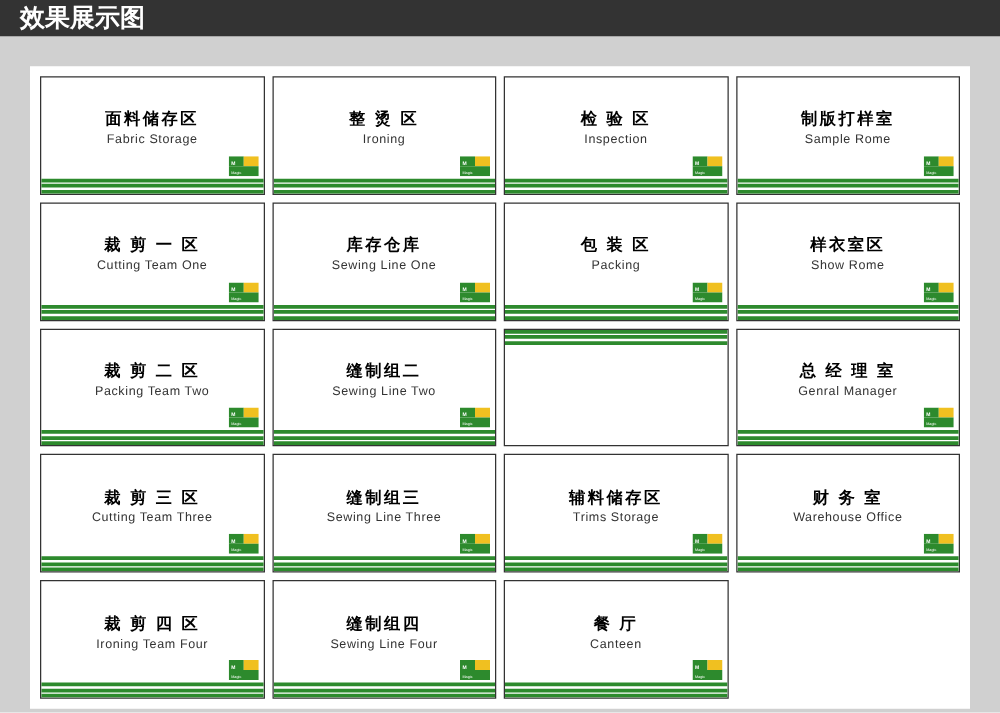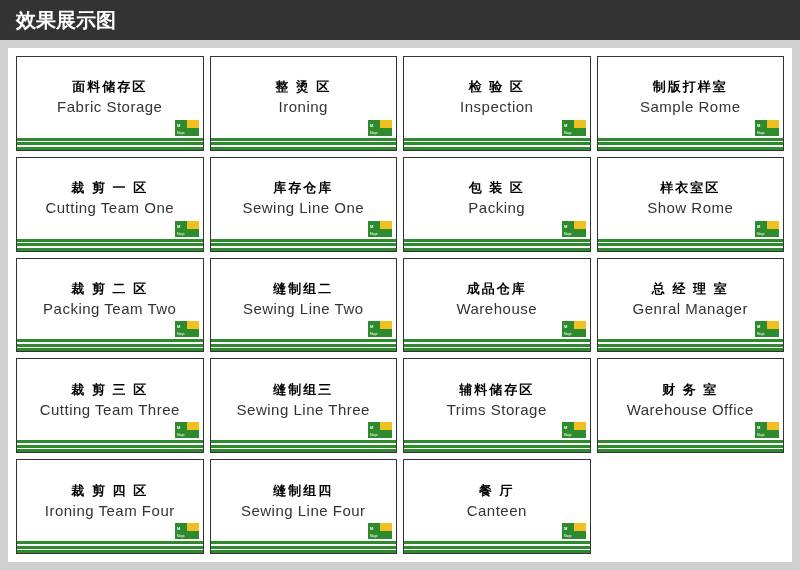--- a/index.html
+++ b/index.html
@@ -9,27 +9,27 @@
       background: #d0d0d0;
       font-family: Arial, sans-serif;
       overflow: hidden;
     }
     .header {
       background: #333;
       color: #fff;
       font-size: 20px;
       font-weight: bold;
       padding: 8px 16px;
-      height: 40px;
+      height: 29px;
       display: flex;
       align-items: center;
     }
     .main {
       background: #fff;
-      margin: 8px;
+      margin: 24px;
       padding: 8px;
       height: calc(570px - 40px - 16px);
       display: flex;
       flex-direction: column;
       gap: 6px;
     }
     .grid {
       display: grid;
       grid-template-columns: repeat(4, 1fr);
       grid-template-rows: repeat(5, 1fr);
@@ -54,21 +54,21 @@
     }
     .card-title {
       font-size: 13px;
       font-weight: bold;
       color: #000;
       letter-spacing: 2px;
       text-align: center;
       line-height: 1.3;
     }
     .card-subtitle {
-      font-size: 15px;
+      font-size: 10px;
       color: #333;
       text-align: center;
       margin-top: 2px;
       letter-spacing: 0.5px;
     }
     .card-logo {
       position: absolute;
       bottom: 2px;
       right: 4px;
       width: 24px;
@@ -271,33 +271,20 @@
     <rect x="12" y="0" width="12" height="8" fill="#f0c020"></rect>
     <rect x="0" y="8" width="24" height="8" fill="#2d8a2d"></rect>
     <text x="2" y="7" font-size="4" fill="white" font-weight="bold">M</text>
     <text x="2" y="14" font-size="3" fill="white">Magic</text>
   </svg>
           </div>
     </div>
     <div class="green-bar"></div>
   </div>
       <div class="card">
-    <div class="card-content">
-      <div class="card-title">成品仓库</div>
-      <div class="card-subtitle">Warehouse</div>
-      <div class="card-logo">
-            <svg class="logo-svg" viewBox="0 0 24 16" xmlns="http://www.w3.org/2000/svg">
-    <rect x="0" y="0" width="12" height="8" fill="#2d8a2d"></rect>
-    <rect x="12" y="0" width="12" height="8" fill="#f0c020"></rect>
-    <rect x="0" y="8" width="24" height="8" fill="#2d8a2d"></rect>
-    <text x="2" y="7" font-size="4" fill="white" font-weight="bold">M</text>
-    <text x="2" y="14" font-size="3" fill="white">Magic</text>
-  </svg>
-          </div>
-    </div>
     <div class="green-bar"></div>
   </div>
       <div class="card">
     <div class="card-content">
       <div class="card-title">总 经 理 室</div>
       <div class="card-subtitle">Genral Manager</div>
       <div class="card-logo">
             <svg class="logo-svg" viewBox="0 0 24 16" xmlns="http://www.w3.org/2000/svg">
     <rect x="0" y="0" width="12" height="8" fill="#2d8a2d"></rect>
     <rect x="12" y="0" width="12" height="8" fill="#f0c020"></rect>

